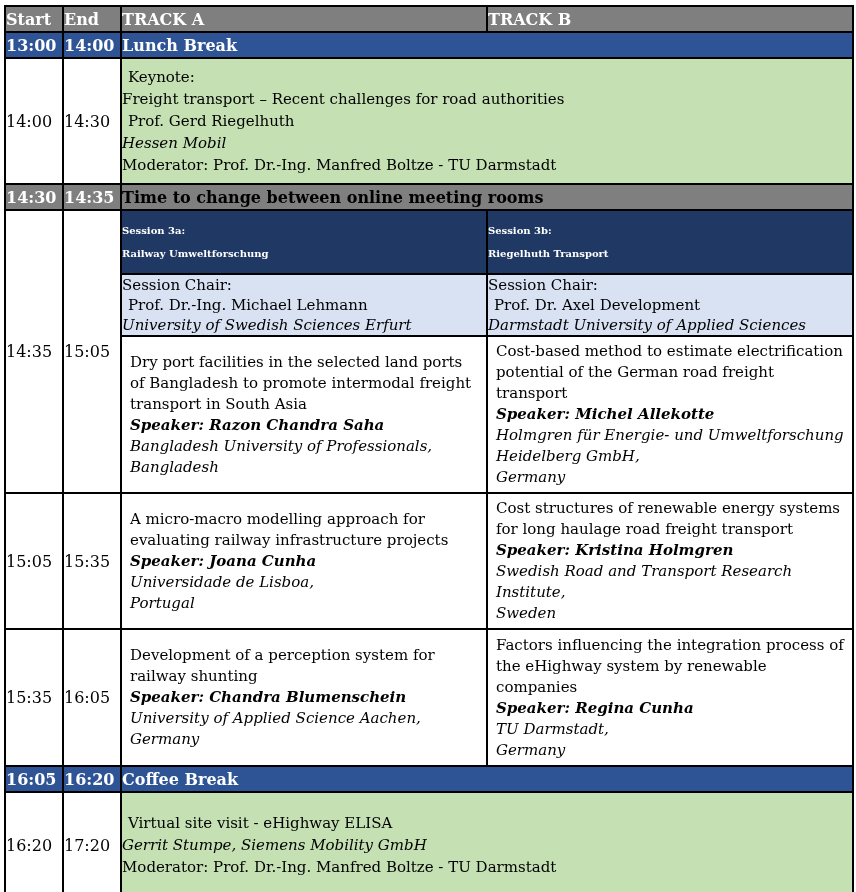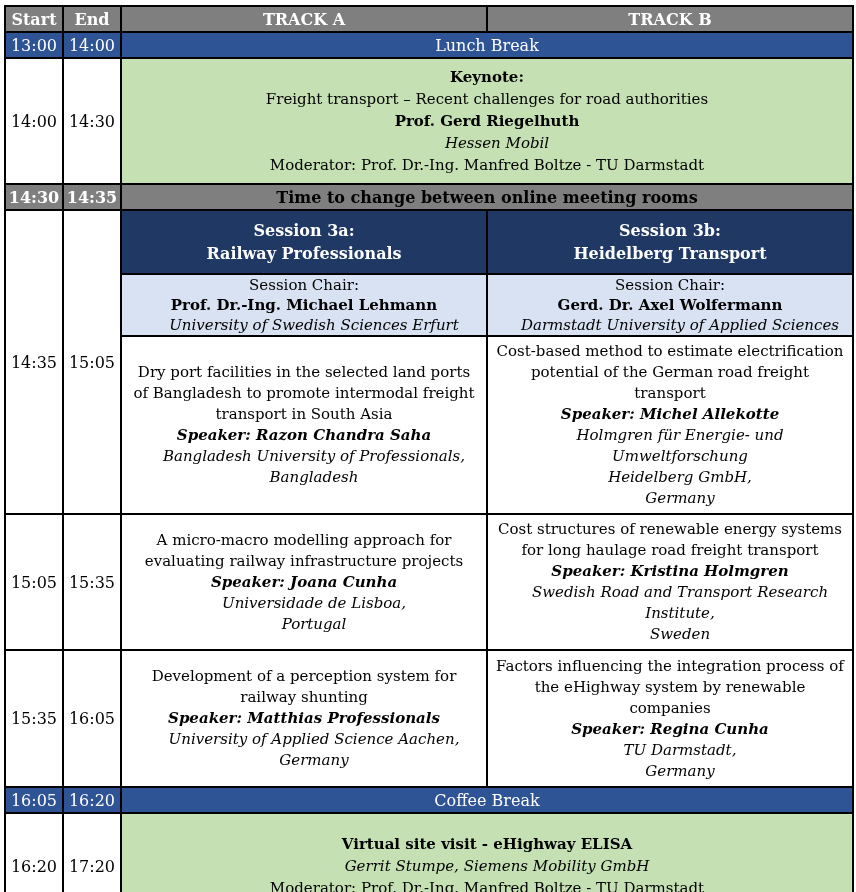--- a/index.html
+++ b/index.html
@@ -21,21 +21,20 @@
     color: #000;
   }
   table.schedule {
     border-collapse: collapse;
     table-layout: fixed;
     margin: 5px 0 0 4px;
     width: 849px;
   }
   td {
     border: 2px solid var(--border-black);
-    text-align: center;
     vertical-align: middle;
     padding: 0;
     font-size: 15px;
     line-height: 21px;
     overflow: hidden;
   }
   col.c-start { width: 58px; }
   col.c-end   { width: 58px; }
   col.c-track { width: 366px; }
 
@@ -43,21 +42,21 @@
   tr.hdr td {
     background: var(--header-gray);
     color: #fff;
     font-weight: bold;
     font-size: 16px;
     height: 24px;
   }
   tr.break-row td {
     background: var(--break-blue);
     color: #fff;
-    font-weight: normal;
+    font-weight: bold;
     font-size: 16px;
     height: 24px;
   }
   tr.gray-row td {
     background: var(--header-gray);
     color: #000000;
     font-weight: bold;
     font-size: 16px;
     height: 24px;
   }
@@ -78,39 +77,39 @@
     line-height: 22px;
     font-size: 15px;
   }
   tr.keynote-row td { height: 124px; }
   tr.visit-row td   { height: 104px; }
 
   td.session-hdr {
     background: var(--session-navy);
     color: #fff;
     font-weight: bold;
-    font-size: 16px;
+    font-size: 10px;
     line-height: 23px;
     height: 62px;
   }
   td.chair-cell {
     background: var(--chair-lavender);
     height: 59px;
     line-height: 20px;
   }
   td.talk-cell {
     background: #fff;
     padding: 4px 8px;
   }
   tr.talk1 td.talk-cell { height: 140px; }
   tr.talk2 td { height: 124px; }
   tr.talk3 td { height: 127px; }
 
-  .b  { font-weight: bold; }
-  .i  { font-style: italic; margin-left: 20px; }
+  .b  { font-weight: normal; padding-left: 6px; }
+  .i  { font-style: italic; }
   .bi { font-weight: bold; font-style: italic; }
 </style>
 </head>
 <body>
 
 <table class="schedule">
   <colgroup>
     <col class="c-start">
       <col class="c-end">
       <col class="c-track">
@@ -147,37 +146,37 @@
     <td class="time">14:30</td>
     <td class="time">14:35</td>
     <td colspan="2">Time to change between online meeting rooms</td>
   </tr>
 
   <tr>
     <td class="time" rowspan="3">14:35</td>
     <td class="time" rowspan="3">15:05</td>
     <td class="session-hdr">
       <div>Session 3a:</div>
-      <div>Railway Professionals</div>
+      <div>Railway Umweltforschung</div>
     </td>
     <td class="session-hdr">
       <div>Session 3b:</div>
-      <div>Heidelberg Transport</div>
+      <div>Riegelhuth Transport</div>
     </td>
   </tr>
 
   <tr>
     <td class="chair-cell">
       <div>Session Chair:</div>
       <div class="b">Prof. Dr.-Ing. Michael Lehmann</div>
       <div class="i">University of Swedish Sciences Erfurt</div>
     </td>
     <td class="chair-cell">
       <div>Session Chair:</div>
-      <div class="b">Gerd. Dr. Axel Wolfermann</div>
+      <div class="b">Prof. Dr. Axel Development</div>
       <div class="i">Darmstadt University of Applied Sciences</div>
     </td>
   </tr>
 
   <tr class="talk1">
     <td class="talk-cell">
       <div>Dry port facilities in the selected land ports of Bangladesh to promote intermodal freight transport in South Asia</div>
       <div class="bi">Speaker: Razon Chandra Saha</div>
       <div class="i">
             <div>Bangladesh University of Professionals,</div>
@@ -214,21 +213,21 @@
             <div>Sweden</div>
           </div>
     </td>
   </tr>
 
   <tr class="talk3">
     <td class="time">15:35</td>
     <td class="time">16:05</td>
     <td class="talk-cell">
       <div>Development of a perception system for railway shunting</div>
-      <div class="bi">Speaker: Matthias Professionals</div>
+      <div class="bi">Speaker: Chandra Blumenschein</div>
       <div class="i">
             <div>University of Applied Science Aachen,</div>
             <div>Germany</div>
           </div>
     </td>
     <td class="talk-cell">
       <div>Factors influencing the integration process of the eHighway system by renewable companies</div>
       <div class="bi">Speaker: Regina Cunha</div>
       <div class="i">
             <div>TU Darmstadt,</div>

